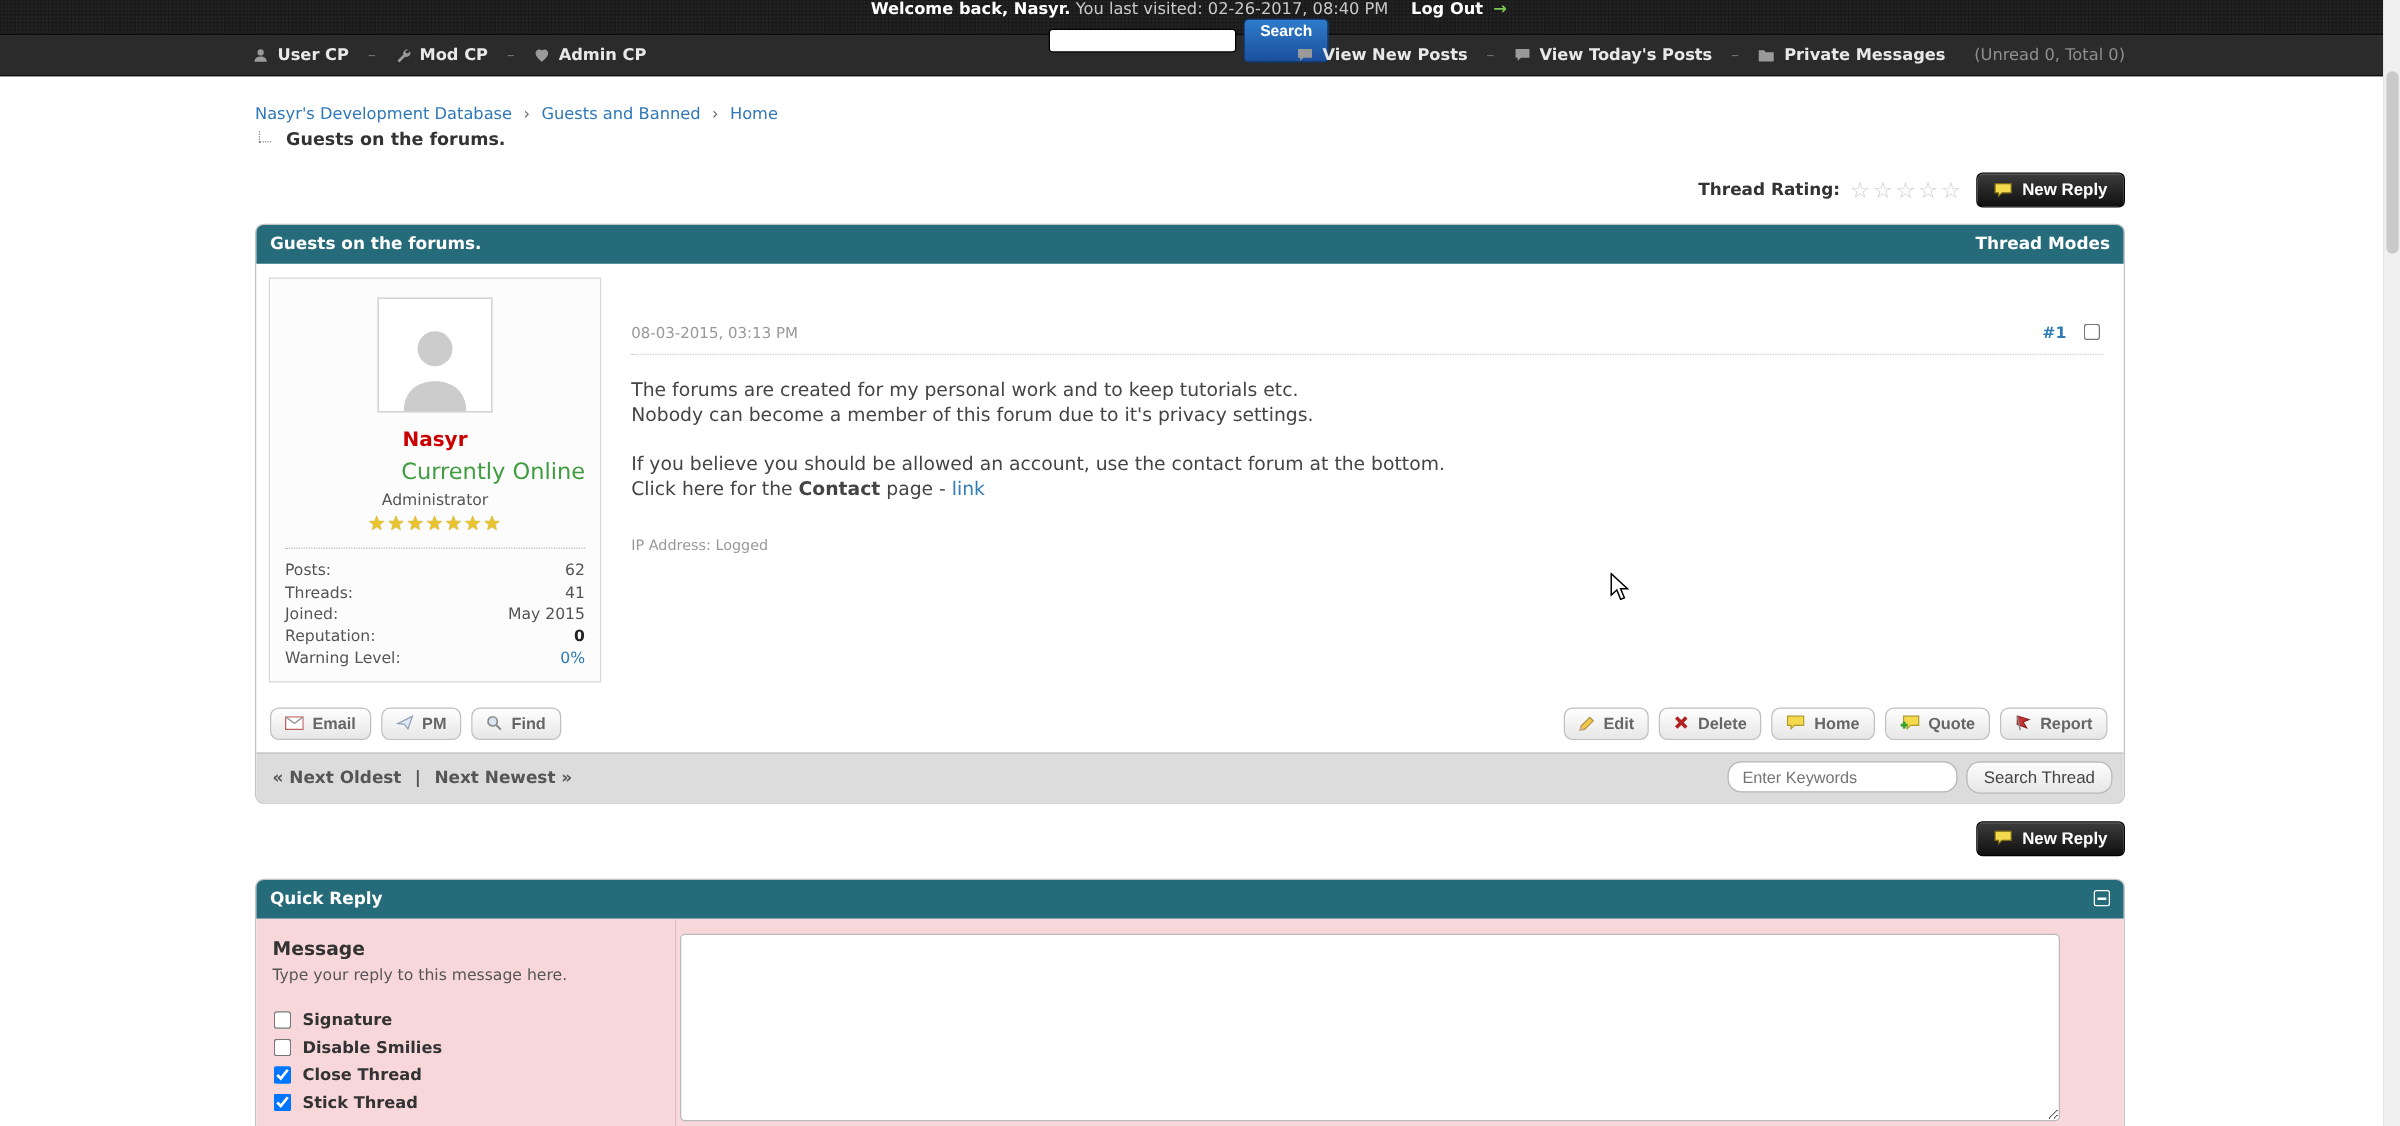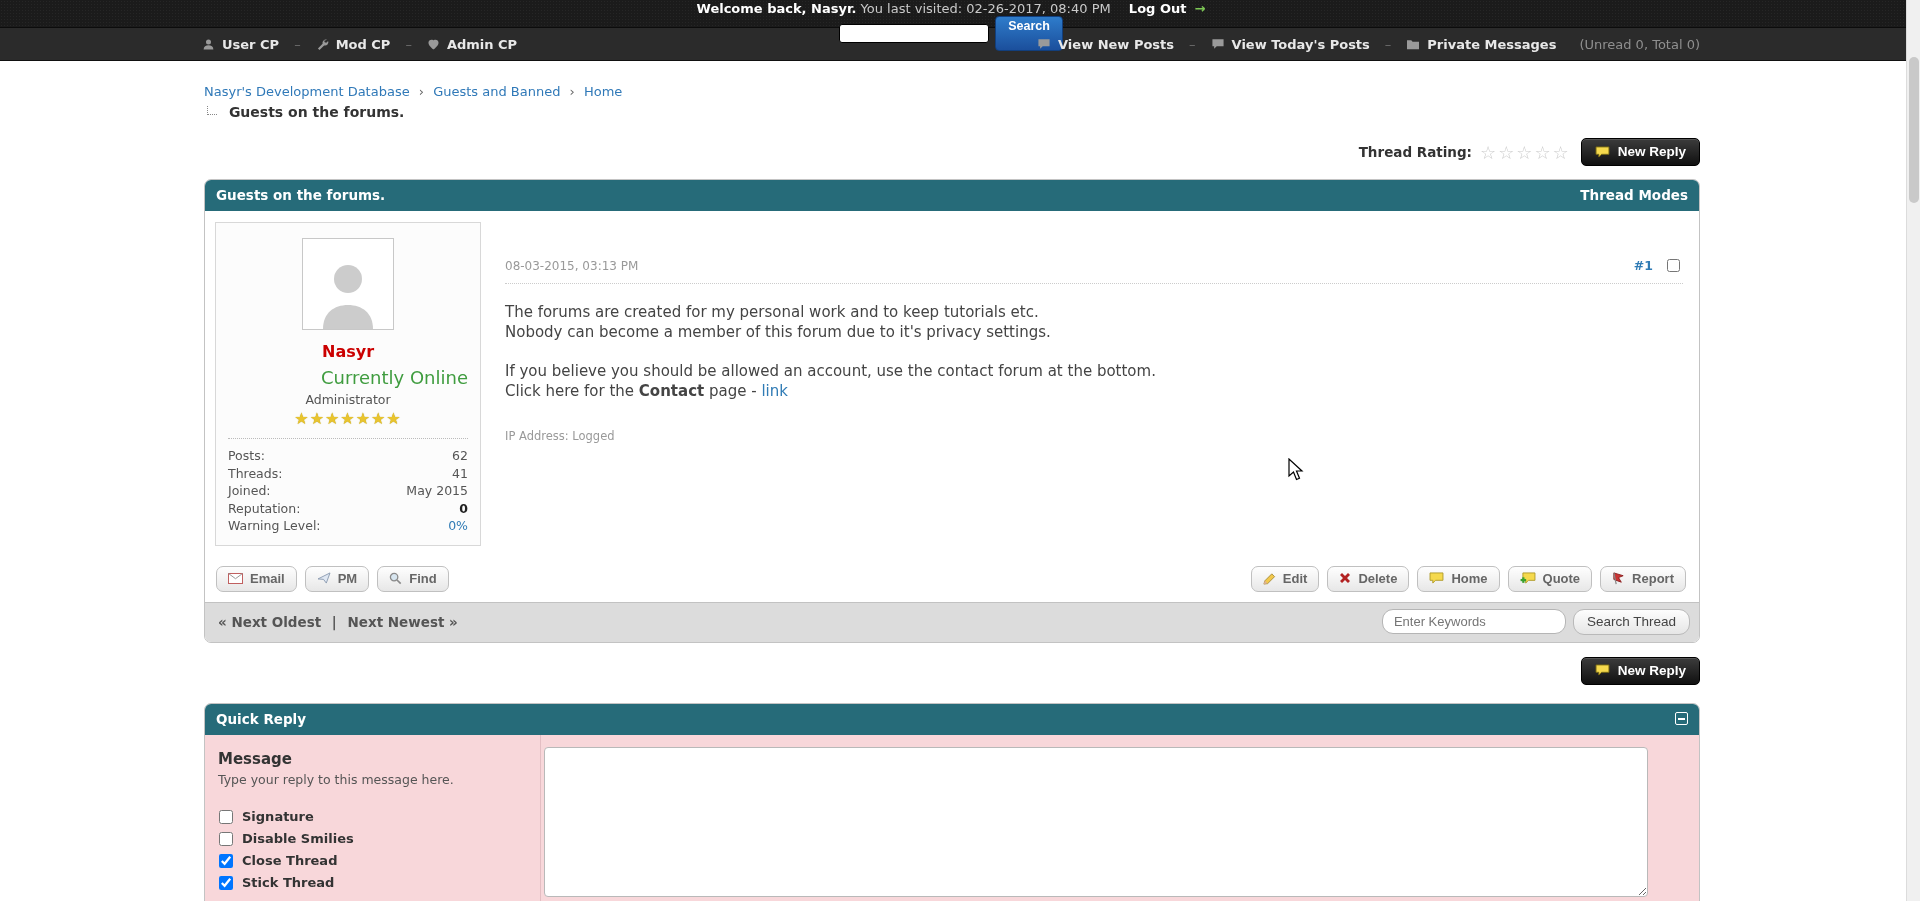--- a/index.html
+++ b/index.html
@@ -109,21 +109,21 @@
               padding:0 11px; font-size:13px; color:#444; background:#fff; outline:none; }
   .btn-round { background:linear-gradient(#fdfdfd,#e6e6e6); border:1px solid #b9b9b9;
                border-radius:11px; padding:4px 13px 5px; font-size:13.5px; color:#444; cursor:pointer; }
   .newreply-row { display:flex; justify-content:flex-end; margin:14px 0 18px; }
   
   .qr-body { display:flex; background:#f8d7da; }
   .qr-left { width:336px; padding:15px 12px 0 13px; border-right:1px solid #e3bec3; }
   .qr-msg-label { font-size:15px; font-weight:bold; color:#333; }
   .qr-hint { font-size:12.5px; color:#555; margin-top:4px; }
   .qr-opts { margin-top:22px; }
-  .qr-opt { display:flex; align-items:flex-end; margin-bottom:7px; font-size:13px; font-weight:bold; color:#333; }
+  .qr-opt { display:flex; align-items:center; margin-bottom:7px; font-size:13px; font-weight:bold; color:#333; }
   .qr-opt input { margin:0 9px 0 1px; width:14px; height:14px; }
   .qr-right { flex:1; padding:12px 0 14px 3px; }
   .qr-textarea { width:1104px; height:150px; border:1px solid #b9b9b9; border-radius:4px;
                  resize:both; font-family:inherit; font-size:14px; padding:6px; outline:none; }
   .qr-collapse { width:13px; height:13px; border:1px solid #fff; border-radius:2px;
                  display:flex; align-items:center; justify-content:center; cursor:pointer; }
   .qr-collapse span { display:block; width:7px; height:2px; background:#fff; }
   
   .scrollbar { position:fixed; right:0; top:0; width:14px; height:901px;
                background:#f0f0f0; border-left:1px solid #dcdcdc; z-index:50; }

